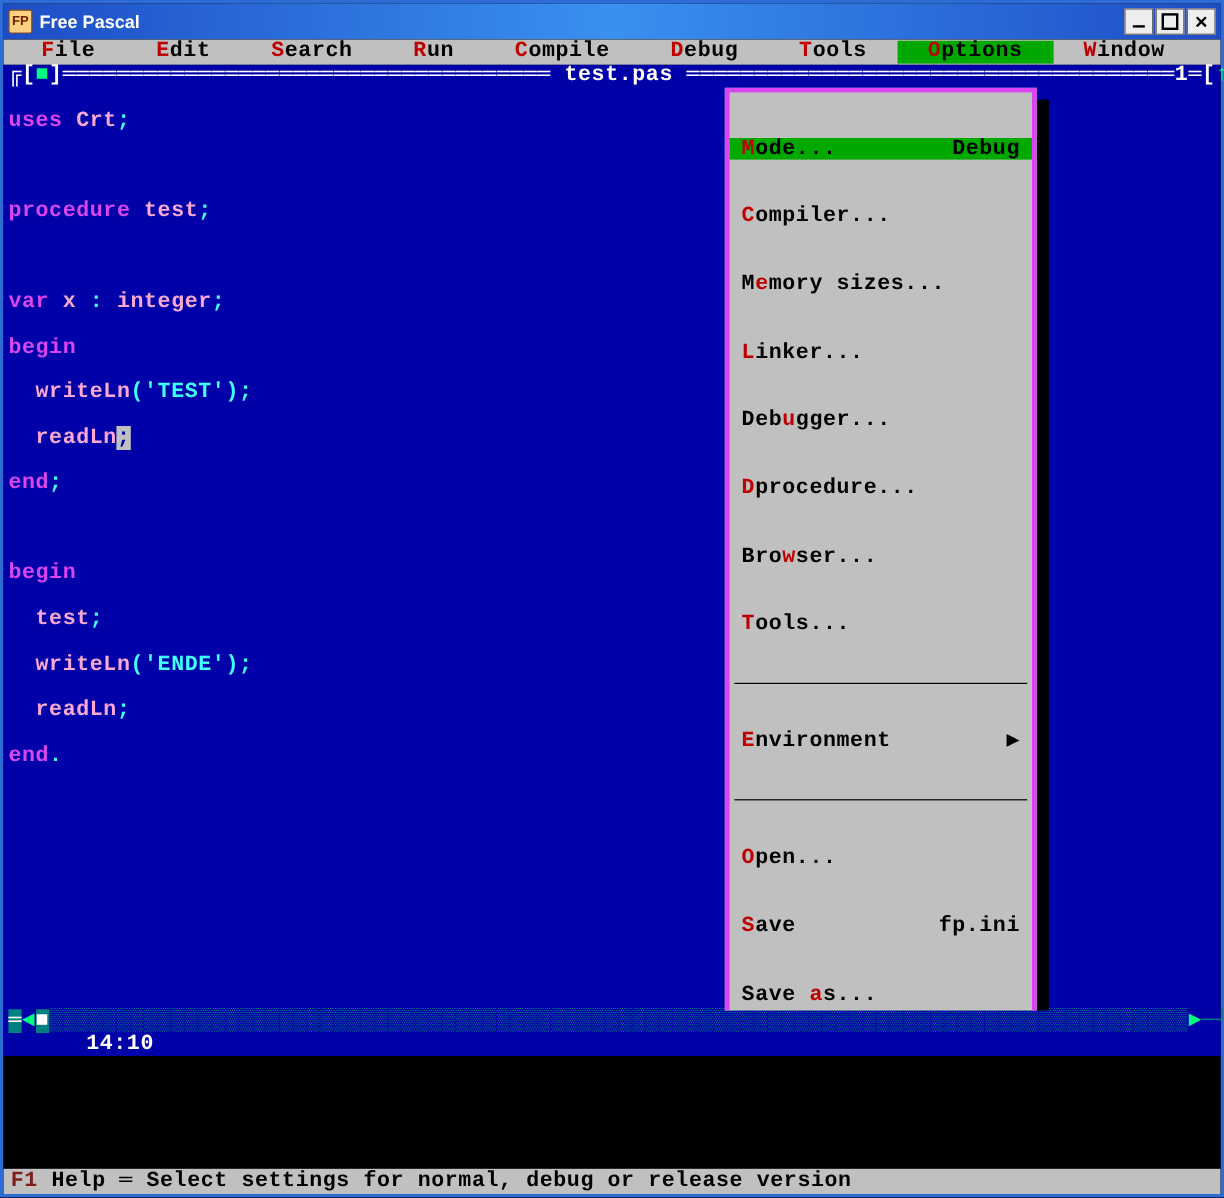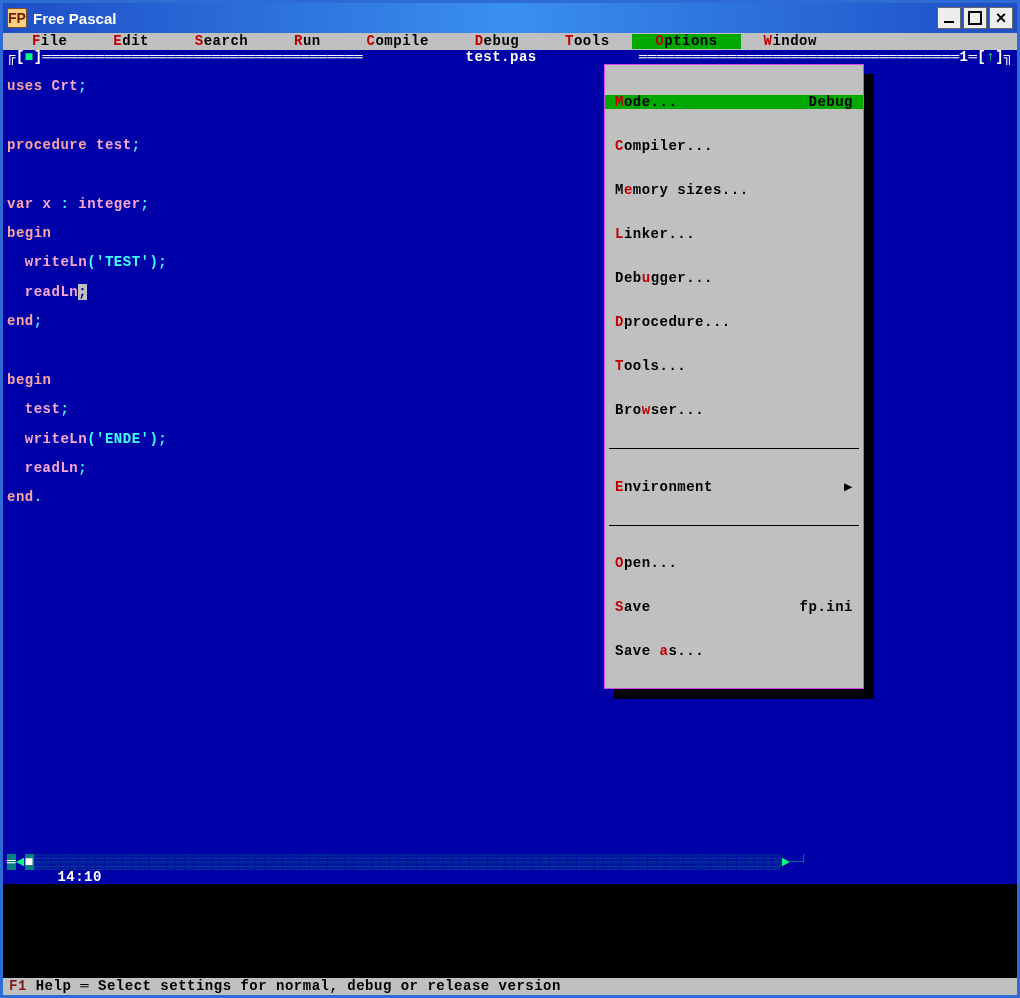--- a/index.html
+++ b/index.html
@@ -12,33 +12,33 @@
   }
   
   .titlebar {
     height: 30px;
     background: linear-gradient(to right, #1d4dc6 0%, #3a90ef 50%, #1d4dc6 100%);
     display: flex; align-items: center; padding: 0 4px; color: #fff; font: bold 15px Tahoma, sans-serif;
   }
   .titlebar .appicon {
     width: 20px; height: 20px; margin-right: 6px;
     background: #ffd080; border: 1px solid #805020; border-radius: 2px;
-    display:flex;align-items:center;justify-content:center;font-size:14px;color:#702000;font-weight:bold;
+    display:flex;align-items:center;justify-content:center;font-size:11px;color:#702000;font-weight:bold;
   }
   .titlebar .title { flex: 1; }
   .titlebar .ctrl { width: 24px; height: 22px; margin-left: 2px; background: #eee; border: 1px solid #666; display:flex;align-items:center;justify-content:center; font: bold 14px sans-serif; color:#000; cursor:pointer;}
   .ctrl.min::after{content:"";display:block;width:10px;height:2px;background:#000;margin-top:8px;}
   .ctrl.max::after{content:"";display:block;width:10px;height:10px;border:2px solid #000;}
   .ctrl.close{font-size:18px;line-height:18px;}
 
   
   .dos {
     flex: 1; display:flex; flex-direction:column;
     font-family: "Lucida Console","Courier New",monospace;
-    font-size: 14px; line-height: 1.05;
+    font-size: 18px; line-height: 1.05;
     letter-spacing: 0.5px;
     font-weight: bold;
     background:#000;
   }
   
   .menubar {
     background: #c0c0c0; color:#000; padding: 1px 6px; display:flex; gap:0;
   }
   .menuitem { padding: 0 14px; white-space:pre; cursor:pointer;}
   .menuitem .hot { color:#c00000; }
@@ -57,21 +57,21 @@
   .frame-top .left, .frame-top .right { white-space:pre; }
   .frame-top .mid { flex:1; text-align:center; }
   .green { color:#00ff80; }
   .arrow-up { color:#00ff80; }
   .code-area {
      flex:1;
      padding: 0 4px; color:#ffff40; white-space:pre;
      position:relative;
      overflow:hidden;
   }
-  .kw { color:#fca5a5; }
+  .kw { color:#d946ef; }
   .id { color:#f9a8d4; }
   .str { color:#40ffff; }
   .punct { color:#40ffff; }
   .mark { background:#008080; color:#fff; }
   .cursor { background:#c0c0c0; color:#0000a8; }
   .codeline { display:block; }
 
   .bottom-scroll { background:#0000a8; color:#008080; white-space:pre; padding:0 4px;}
   .bottom-arrow { color:#00ff80; }
   .statusline { background:#0000a8; color:#ffffff; white-space:pre; padding:0 4px; font-weight:bold;}
@@ -79,21 +79,21 @@
 
   .blackgap { background:#000; height:94px; }
   .helpline { background:#c0c0c0; color:#000; padding:1px 6px; white-space:pre;}
   .helpline .f1 { color:#7f1d1d; }
 
   
   .dropdown {
     position:absolute;
     top: 0px; left: 601px;
     background:#c0c0c0; color:#000;
-    border:1px solid #d946ef;
+    border:4px solid #d946ef;
     width: 260px;
     box-shadow: 10px 10px 0 #000;
     z-index: 10;
     font-weight:bold;
   }
   .dropdown .dditem { padding: 0 10px; white-space:pre; cursor:pointer; display:flex;}
   .dditem .lbl { flex:1; }
   .dditem .extra { }
   .dditem .hot { color:#c00000; }
   .dditem.active { background:#00a800; }
@@ -154,22 +154,22 @@
 <span class="codeline"><span class="kw">end</span><span class="punct">.</span></span>
 
         
         <div class="dropdown">
           <div class="dditem active"><span class="lbl"><span></span><span class="hot">M</span><span>ode...</span></span><span class="extra">Debug</span></div>
           <div class="dditem"><span class="lbl"><span></span><span class="hot">C</span><span>ompiler...</span></span></div>
           <div class="dditem"><span class="lbl"><span>M</span><span class="hot">e</span><span>mory sizes...</span></span></div>
           <div class="dditem"><span class="lbl"><span></span><span class="hot">L</span><span>inker...</span></span></div>
           <div class="dditem"><span class="lbl"><span>Deb</span><span class="hot">u</span><span>gger...</span></span></div>
           <div class="dditem"><span class="lbl"><span></span><span class="hot">D</span><span>procedure...</span></span></div>
+          <div class="dditem"><span class="lbl"><span>Bro</span><span class="hot">w</span><span>ser...</span></span></div>
           <div class="dditem"><span class="lbl"><span></span><span class="hot">T</span><span>ools...</span></span></div>
-          <div class="dditem"><span class="lbl"><span>Bro</span><span class="hot">w</span><span>ser...</span></span></div>
           <div class="ddsep"></div>
           <div class="dditem"><span class="lbl"><span></span><span class="hot">E</span><span>nvironment</span></span><span class="ddarrow">▶</span></div>
           <div class="ddsep"></div>
           <div class="dditem"><span class="lbl"><span></span><span class="hot">O</span><span>pen...</span></span></div>
           <div class="dditem"><span class="lbl"><span></span><span class="hot">S</span><span>ave</span></span><span class="extra">fp.ini</span></div>
           <div class="dditem"><span class="lbl"><span>Save </span><span class="hot">a</span><span>s...</span></span></div>
         </div>
       </div>
 
       <div class="bottom-scroll"><span class="mark">═</span><span class="bottom-arrow">◄</span><span class="mark">■</span>▒▒▒▒▒▒▒▒▒▒▒▒▒▒▒▒▒▒▒▒▒▒▒▒▒▒▒▒▒▒▒▒▒▒▒▒▒▒▒▒▒▒▒▒▒▒▒▒▒▒▒▒▒▒▒▒▒▒▒▒▒▒▒▒▒▒▒▒▒▒▒▒▒▒▒▒▒▒▒▒▒▒▒▒<span class="bottom-arrow">►</span>─┘</div>

